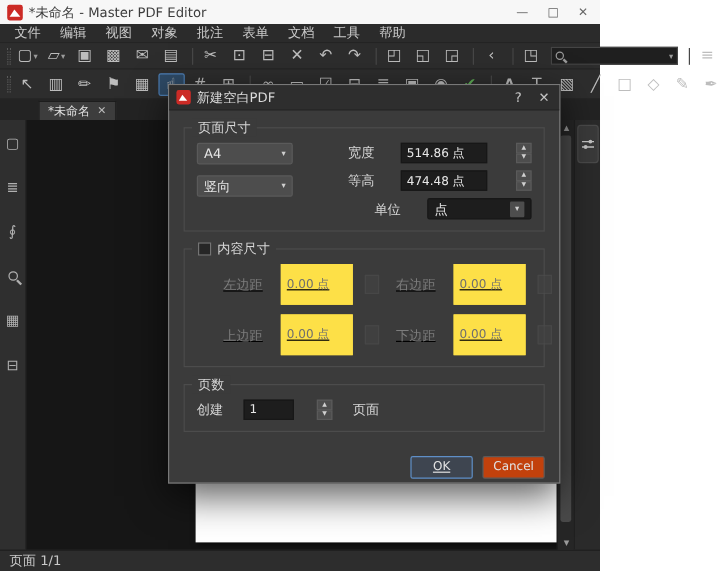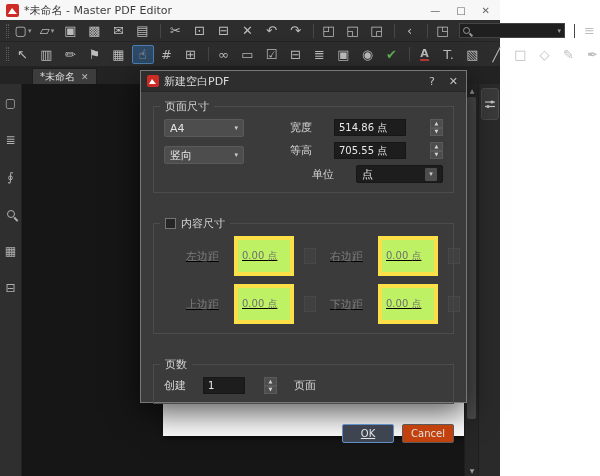--- a/index.html
+++ b/index.html
@@ -65,39 +65,39 @@
   .statusbar { height:18px; background:#2d2d2d; border-top:1px solid #1f1f1f; color:#c9c9c9; display:flex; align-items:center; padding:0 8px; font-size:11px; flex:0 0 auto; }
 
   
   .dialog { position:absolute; left:140px; top:70px; width:327px; height:333px; background:#3b3b3b; border:1px solid #787878; box-shadow:0 10px 30px rgba(0,0,0,.65); display:flex; flex-direction:column; z-index:50; }
   .dlg-titlebar { height:21px; background:#2e2e2e; border-bottom:1px solid #262626; display:flex; align-items:center; padding:0 6px; color:#dcdcdc; flex:0 0 auto; }
   .dlg-logo { width:12px; height:12px; background:#cc2b26; border-radius:2px; position:relative; margin-right:5px; }
   .dlg-logo::after { content:""; position:absolute; left:2px; bottom:3px; border-left:3px solid transparent; border-right:4px solid transparent; border-bottom:5px solid #fff; }
   .dlg-title { font-size:11px; }
   .dlg-btns { margin-left:auto; display:flex; gap:14px; color:#c4c4c4; font-size:11px; padding-right:2px; }
   .dlg-body { flex:1; display:flex; flex-direction:column; padding:10px 12px 10px; min-height:0; }
-  .group { border:1px solid #4c4c4c; position:relative; padding:12px 10px 9px; margin-bottom:14px;margin-top:16px; }
+  .group { border:1px solid #4c4c4c; position:relative; padding:12px 10px 9px; margin-bottom:14px; }
   .gtitle { position:absolute; top:-8px; left:6px; background:#3b3b3b; padding:0 5px; color:#d6d6d6; font-size:11px; display:flex; align-items:center; gap:5px; }
   .checkbox { width:11px; height:11px; background:#262626; border:1px solid #747474; display:inline-block; }
   .ps-grid { display:flex; justify-content:space-between; }
   .ps-left { display:flex; flex-direction:column; gap:9px; }
   .dd { width:80px; height:18px; background:#4d4d4d; border:1px solid #5a5a5a; color:#e4e4e4; display:flex; align-items:center; padding:0 5px; border-radius:2px; }
   .dd .caret { margin-left:auto; font-size:7px; color:#cfcfcf; }
   .ps-right { display:flex; flex-direction:column; gap:6px; align-items:flex-end; }
   .frow { display:flex; align-items:center; gap:22px; }
   .flabel { color:#d6d6d6; }
   .field { width:72px; height:17px; background:#1d1d1d; border:1px solid #171717; color:#e8e8e8; display:flex; align-items:center; padding:0 4px; font-size:10px; }
   .spin { width:13px; height:17px; margin-left:2px; display:flex; flex-direction:column; }
   .spin span { flex:1; background:#4d4d4d; border:1px solid #5a5a5a; color:#d0d0d0; font-size:5px; display:flex; align-items:center; justify-content:center; line-height:1; }
   .dd.dark { width:87px; background:#1d1d1d; border-color:#171717; }
   .dd.dark .caret { background:#4d4d4d; width:12px; height:13px; display:flex; align-items:center; justify-content:center; border-radius:1px; }
   .margins-grid { display:grid; grid-template-columns:1fr 1fr; gap:8px 14px; padding-left:22px; }
   .mrow { display:flex; align-items:center; gap:10px;text-decoration:underline; }
   .mlabel { color:#7d7d7d; width:38px; }
-  .mfield { width:60px; height:16px; background:#bef264; border:4px solid #fde047; color:#6f6f6f; display:flex; align-items:center; padding:16px 4px; font-size:10px; }
+  .mfield { width:60px; height:16px; background:#fde047; border:1px solid #fde047; color:#6f6f6f; display:flex; align-items:center; padding:16px 4px; font-size:10px; }
   .mspin { width:12px; height:16px; background:#444; border:1px solid #4e4e4e; opacity:.65; }
   .pages-row { display:flex; align-items:center; gap:17px; }
   .pages-row .field { width:42px; }
   .dlg-buttons { margin-top:auto; display:flex; justify-content:flex-end; gap:8px; padding-top:6px; }
   .btn { min-width:52px; height:19px; background:#c2410c; border:1px solid #5a5a5a; color:#e2e2e2; font-size:10px; display:flex; align-items:center; justify-content:center; border-radius:2px; font-family:inherit; }
   .btn.ok { border-color:#5f8fc7; background:#3d4document document document document document4document;text-decoration:underline; }
   .btn.ok { background:#3e4550; }
 </style>
 </head>
 <body>
@@ -107,20 +107,32 @@
   <div class="titlebar">
     <span class="applogo"></span>
     <span class="title-text">*未命名 - Master PDF Editor</span>
     <span class="win-controls">
       <span>—</span>
       <span>□</span>
       <span>✕</span>
     </span>
   </div>
 
+  <div class="menubar">
+
+  <span class="menu-item">文件</span>
+      <span class="menu-item">编辑</span>
+      <span class="menu-item">视图</span>
+      <span class="menu-item">对象</span>
+      <span class="menu-item">批注</span>
+      <span class="menu-item">表单</span>
+      <span class="menu-item">文档</span>
+      <span class="menu-item">工具</span>
+      <span class="menu-item">帮助</span>
+    </div>
 
   <div class="toolbar row1">
     <span style="display:flex;align-items:center;">
 
     <span class="tbi handle">
           <span class="g"></span>
           <span class="caret"></span>
         </span>
         <span class="tbi">
           <span class="g">▢</span>
@@ -381,20 +393,23 @@
         <svg width="12" height="12" viewBox="0 0 12 12">
           <line x1="1" y1="4" x2="11" y2="4" stroke="#c4c4c4" stroke-width="1.2"></line>
           <circle cx="8" cy="4" r="1.6" fill="#c4c4c4"></circle>
           <line x1="1" y1="8.5" x2="11" y2="8.5" stroke="#c4c4c4" stroke-width="1.2"></line>
           <circle cx="4" cy="8.5" r="1.6" fill="#c4c4c4"></circle>
         </svg>
       </span>
     </div>
   </div>
 
+  <div class="statusbar">
+    <span>页面 1/1</span>
+  </div>
 
   <div class="dialog">
     <div class="dlg-titlebar">
       <span class="dlg-logo"></span>
       <span class="dlg-title">新建空白PDF</span>
       <span class="dlg-btns">
         <span>?</span>
         <span>✕</span>
       </span>
     </div>
@@ -417,21 +432,21 @@
             <div class="frow">
               <span class="flabel">宽度</span>
               <span class="field">514.86 点</span>
               <span class="spin">
                 <span>▲</span>
                 <span>▼</span>
               </span>
             </div>
             <div class="frow">
               <span class="flabel">等高</span>
-              <span class="field">705.55 点</span>
+              <span class="field">474.48 点</span>
               <span class="spin">
                 <span>▲</span>
                 <span>▼</span>
               </span>
             </div>
             <div class="frow">
               <span class="flabel">单位</span>
               <span class="dd dark">
                 <span>点</span>
                 <span class="caret">▾</span>

